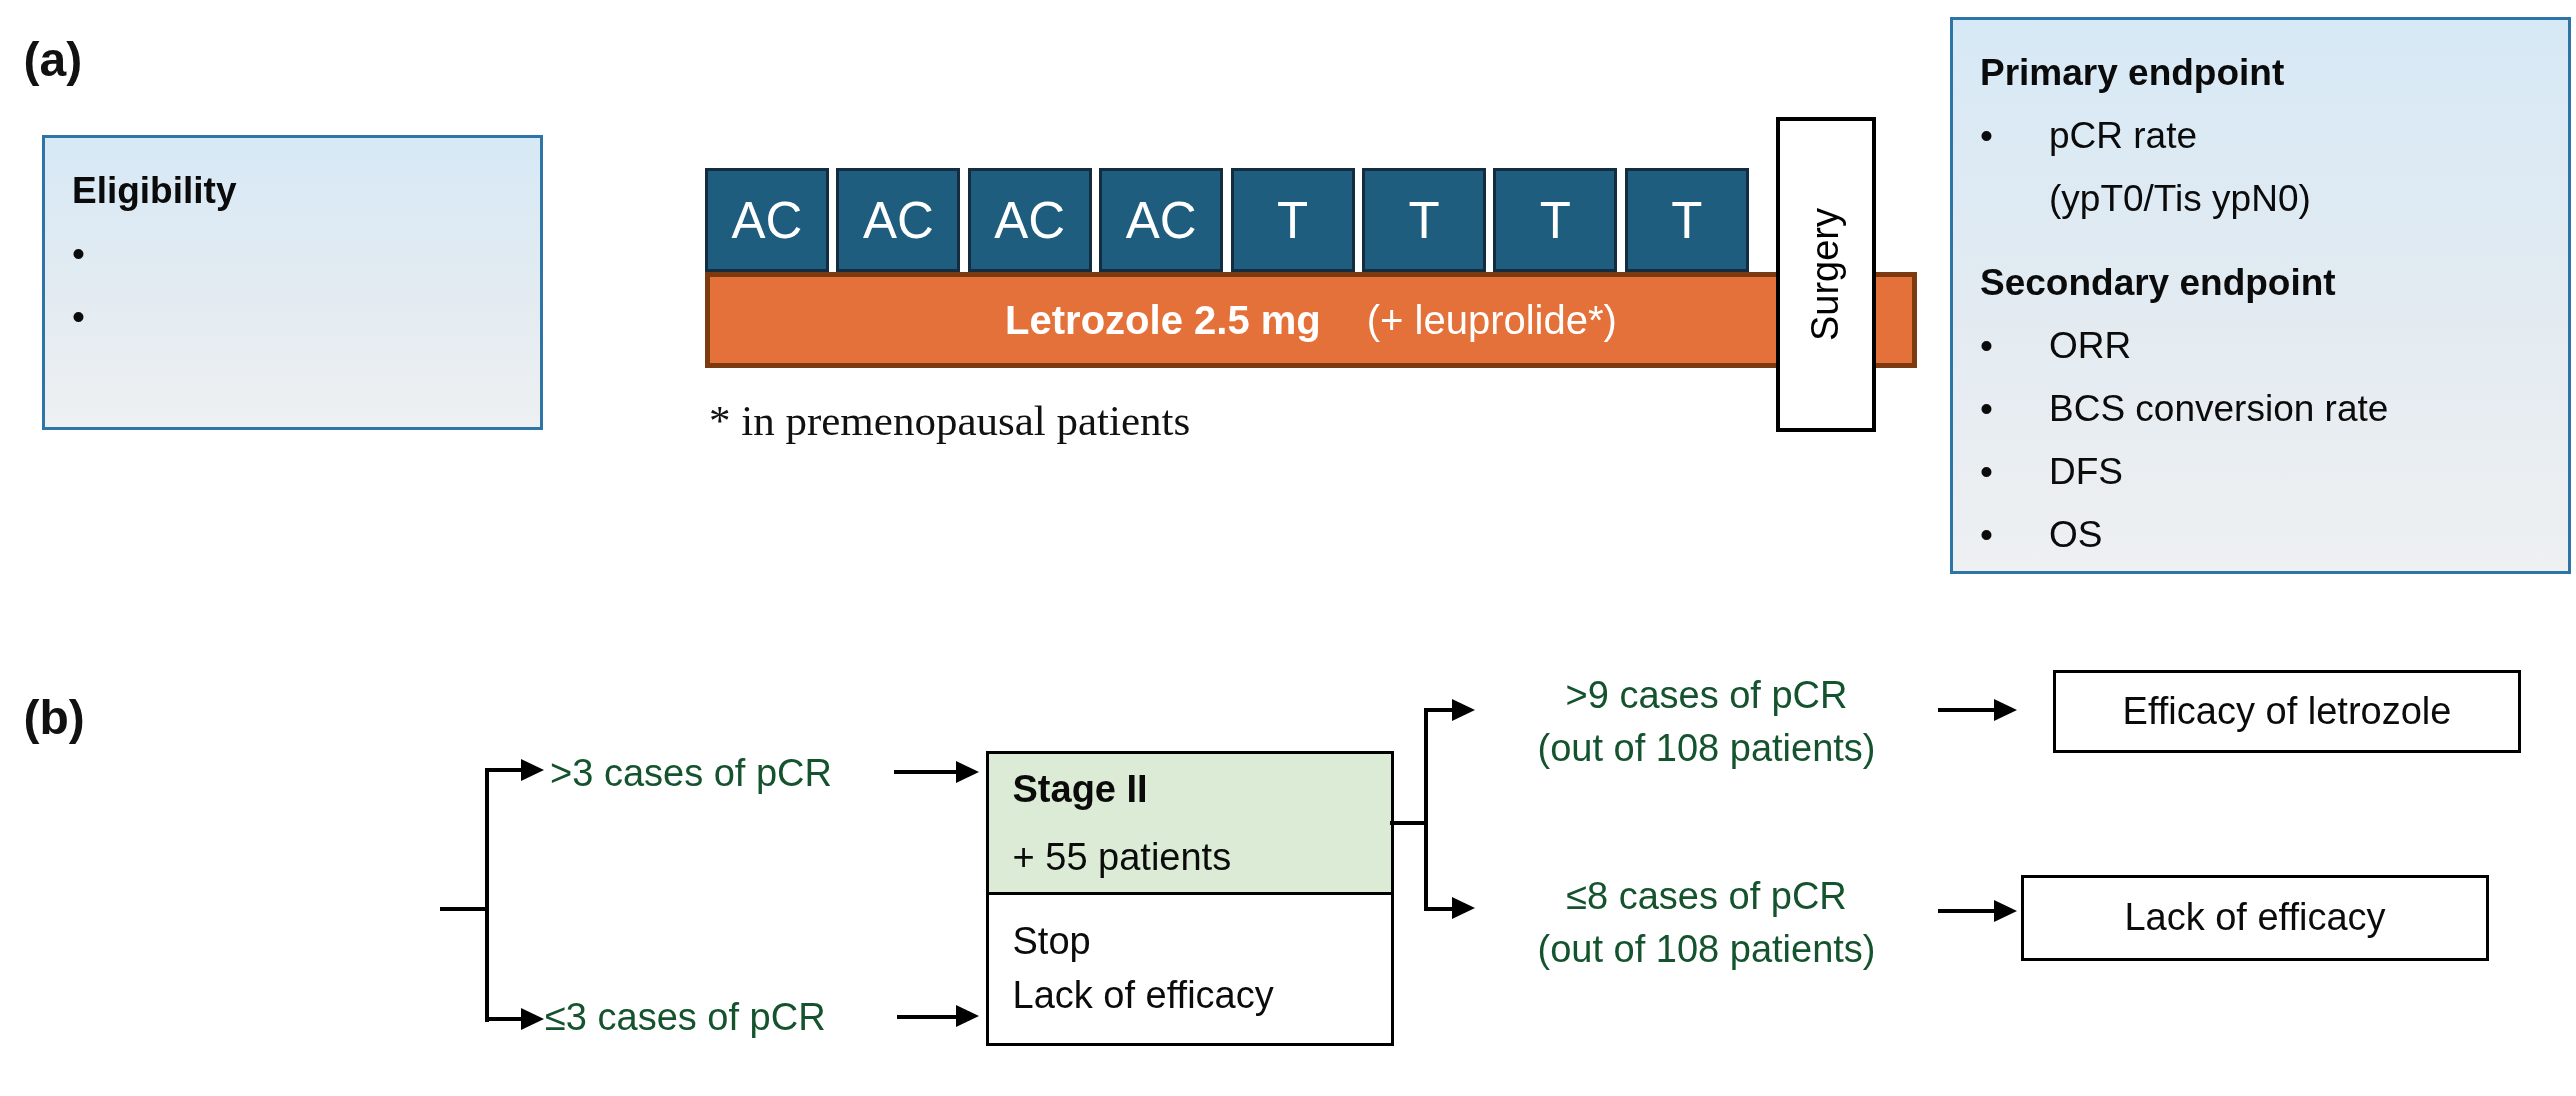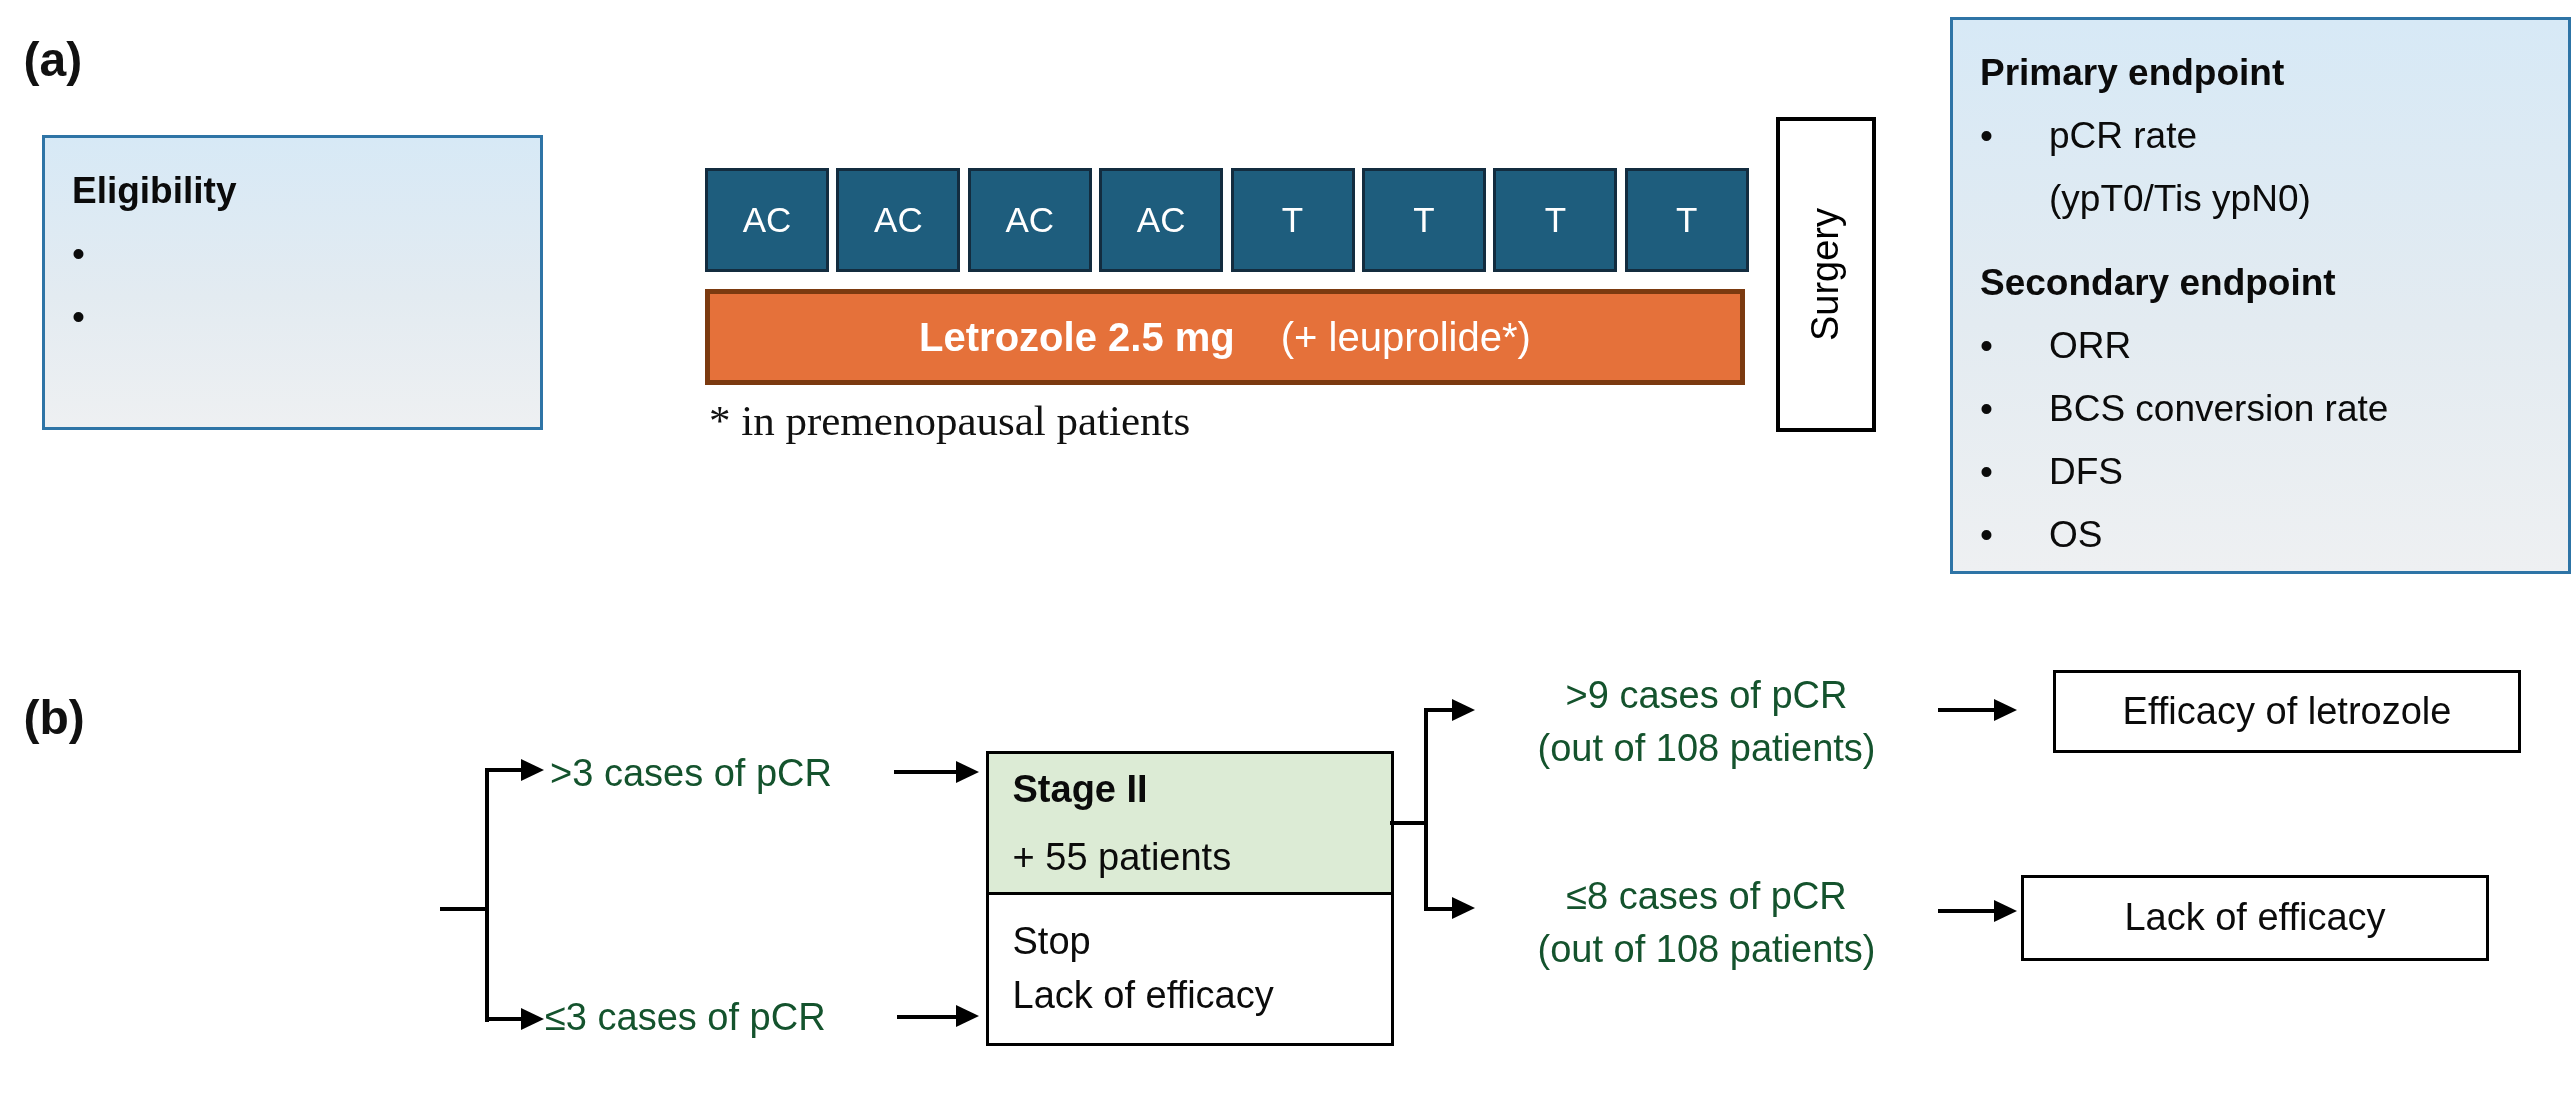--- a/index.html
+++ b/index.html
@@ -14,21 +14,21 @@
             background:linear-gradient(180deg,#D7E9F6 0%,#E3EBF1 55%,#EEF0F2 100%);
             padding:22px 17.3px 0 27px;font-size:37px;line-height:1.7;}
   .info-title{font-weight:700;}
   .bullet-row{display:flex;align-items:flex-start;}
   .dot{width:69px;flex:0 0 69px;}
   .btxt{white-space:pre-line;}
 
   
   .chemo-row{position:absolute;display:flex;gap:7.4px;}
   .chemo-block{box-sizing:border-box;width:124px;height:104px;background:#1E5D7D;
-               border:3.7px solid #132C3F;color:#ffffff;font-size:35px;
+               border:3.7px solid #132C3F;color:#ffffff;font-size:51px;
                display:flex;align-items:center;justify-content:center;}
 
   
   .letro-bar{position:absolute;box-sizing:border-box;background:#E5713A;border:5px solid #7B3A10;
              color:#ffffff;font-size:40px;display:flex;align-items:center;justify-content:center;}
   .letro-bold{font-weight:700;}
   .letro-reg{margin-left:10px;font-weight:400;}
 
   .footnote{position:absolute;font-family:"Liberation Serif",serif;font-size:43px;color:#111;}
 
@@ -72,21 +72,21 @@
     <div class="chemo-block">AC</div>
     <div class="chemo-block">AC</div>
     <div class="chemo-block">AC</div>
     <div class="chemo-block">AC</div>
     <div class="chemo-block">T</div>
     <div class="chemo-block">T</div>
     <div class="chemo-block">T</div>
     <div class="chemo-block">T</div>
   </div>
 
-  <div class="letro-bar" style="left:705px;top:289px;width:1040px;height:96px;gap:36px;">
+  <div class="letro-bar" style="left:705px;top:272px;width:1212px;height:96px;gap:36px;">
     <span class="letro-bold">Letrozole 2.5 mg</span>
     <span class="letro-reg">(+ leuprolide*)</span>
   </div>
 
   <div class="footnote" style="left:709px;top:396px;">* in premenopausal patients</div>
 
   <div class="surgery-box" style="left:1776px;top:117px;width:100px;height:315px;">
     <span class="vtext">Surgery</span>
   </div>
 

